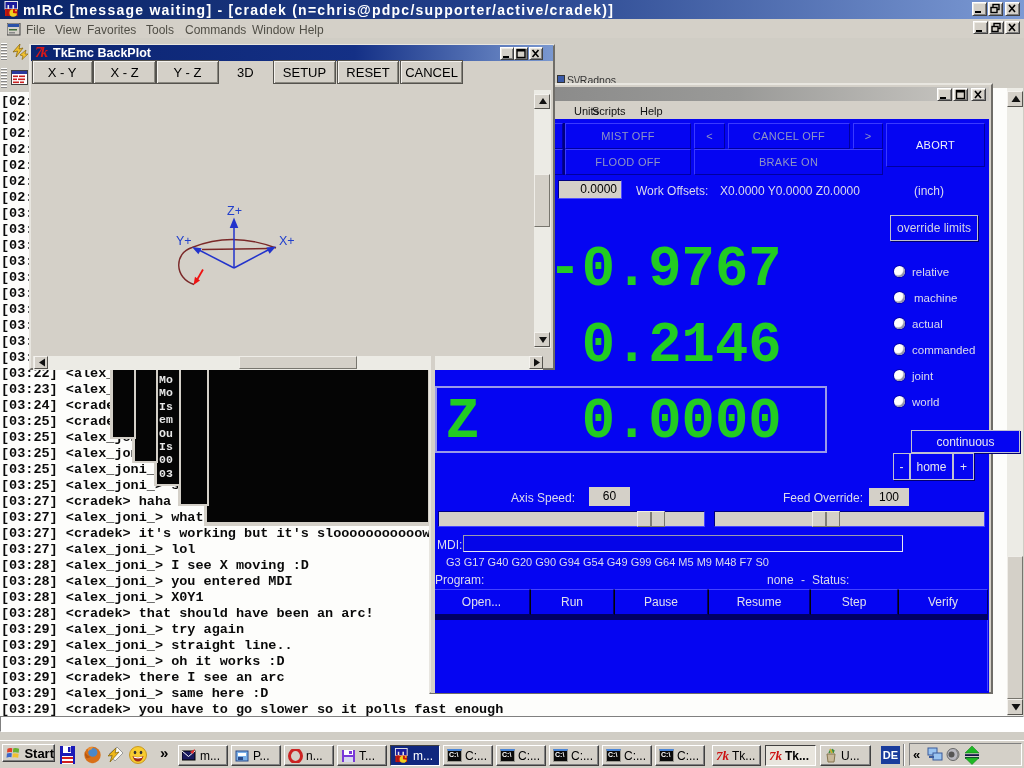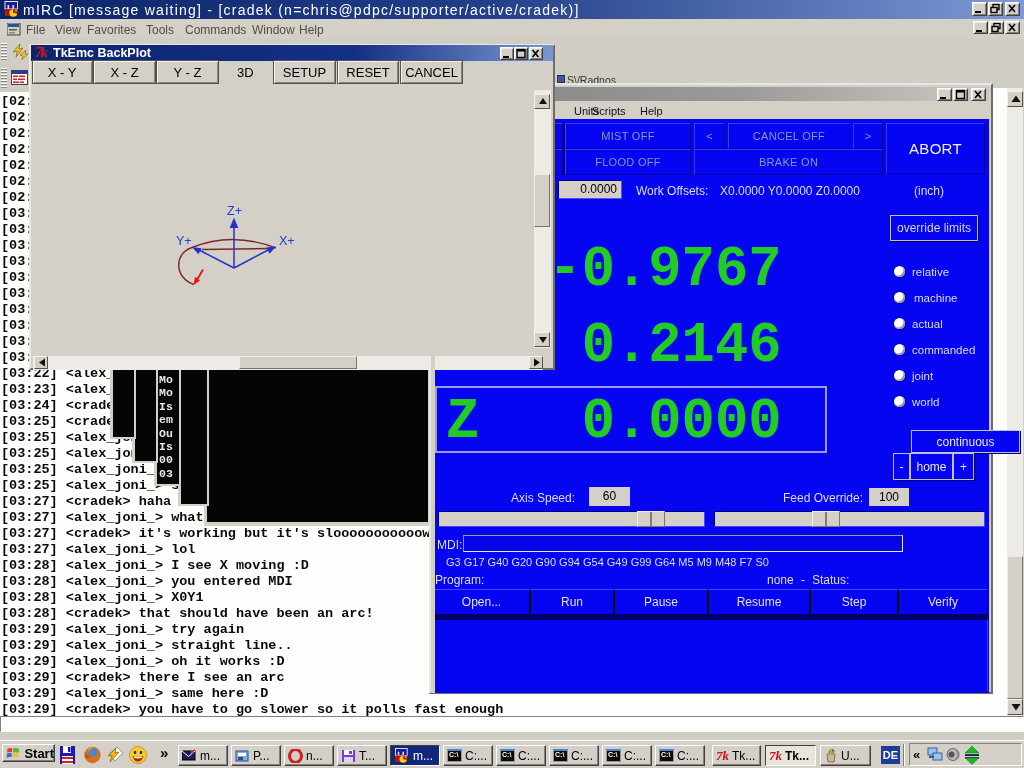--- a/index.html
+++ b/index.html
@@ -101,21 +101,21 @@
   <div class="abs" style="left:0;top:0;width:1024px;height:19px;background:linear-gradient(90deg,#0a2468 0%,#223f8a 48%,#7c9ad4 100%);"></div>
   <div class="abs" id="mirc-icon" style="left:4px;top:1px;width:16px;height:16px;"><svg width="16" height="16" viewBox="0 0 16 16">
         <rect x="1" y="0.5" width="12.5" height="7.5" fill="#1a1a9c" stroke="#e8e8e8" stroke-width="1"></rect>
         <rect x="3.5" y="4" width="1.6" height="4" fill="#e8e8e8"></rect>
         <rect x="8.5" y="4" width="1.6" height="4" fill="#e8e8e8"></rect>
         <rect x="1" y="8" width="12.5" height="7" fill="#cc1808"></rect>
         <rect x="2.5" y="8" width="2" height="7" fill="#a81414"></rect>
         <path d="M9,8.2 A3.8,3.8 0 1 0 13,12.5 L9,12 z" fill="#f0d020"></path>
         <circle cx="12" cy="9.5" r="1" fill="#f0d020"></circle>
       </svg></div>
-  <div class="abs" style="left:23px;top:2px;font-size:14px;letter-spacing:1.25px;font-weight:normal;color:#fff;">mIRC [message waiting] - [cradek (n=chris@pdpc/supporter/active/cradek)]</div>
+  <div class="abs" style="left:23px;top:2px;font-size:14px;letter-spacing:1.25px;font-weight:bold;color:#fff;">mIRC [message waiting] - [cradek (n=chris@pdpc/supporter/active/cradek)]</div>
 
   <div class="wbtn" style="left:972px;top:2px;width:15px;height:13.5px;">
       <svg width="13" height="11">
         <rect x="2" y="8" width="6" height="2" fill="#000"></rect>
       </svg>
     </div>
   <div class="wbtn" style="left:988px;top:2px;width:15px;height:13.5px;">
       <svg width="13" height="11">
         <rect x="4" y="1.5" width="6" height="5" fill="none" stroke="#000" stroke-width="1.4"></rect>
         <rect x="2" y="4.5" width="6" height="5" fill="#d4d0c8" stroke="#000" stroke-width="1.4"></rect>
@@ -306,21 +306,21 @@
         </div>
       <div class="abs ebtn" style="left:263px;top:2px;width:31px;height:26px;">
           <span>&lt;</span>
         </div>
       <div class="abs ebtn" style="left:297px;top:2px;width:122px;height:26px;">
           <span>CANCEL OFF</span>
         </div>
       <div class="abs ebtn" style="left:422px;top:2px;width:30px;height:26px;">
           <span>&gt;</span>
         </div>
-      <div class="abs ebtn" style="left:455px;top:2px;width:99px;height:51px;color:#f2f2f8;font-size:15px;">
+      <div class="abs ebtn" style="left:455px;top:2px;width:99px;height:44px;color:#f2f2f8;font-size:11px;">
           <span>ABORT</span>
         </div>
       <div class="abs ebtn" style="left:263px;top:28px;width:189px;height:26px;">
           <span>BRAKE ON</span>
         </div>
       <div class="abs ebtn" style="left:134px;top:28px;width:126px;height:26px;">
           <span>FLOOD OFF</span>
         </div>
 
       <div class="abs" style="left:127px;top:59px;width:64px;height:19px;background:#d4d0c8;color:#000;text-align:right;padding:1px 4px 0 0;border:1px solid;border-color:#000080 #5050ff #5050ff #000080;">0.0000</div>

